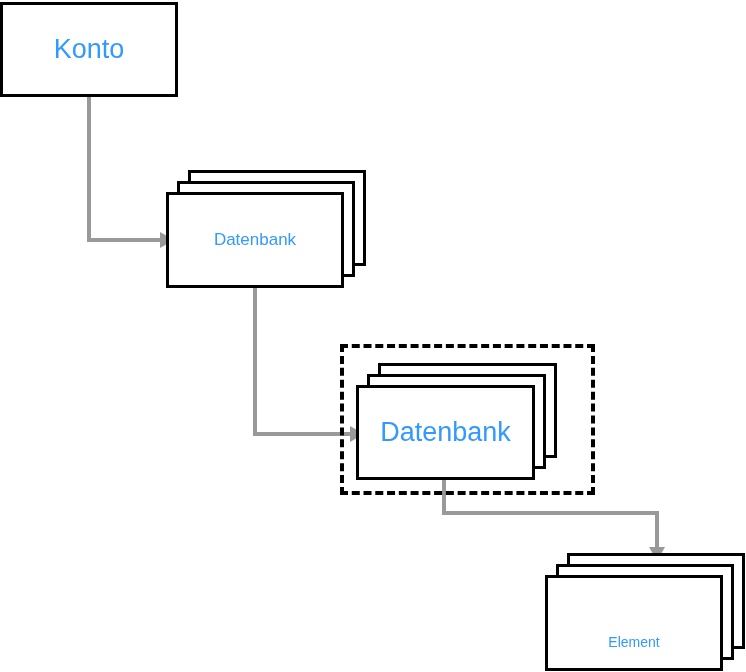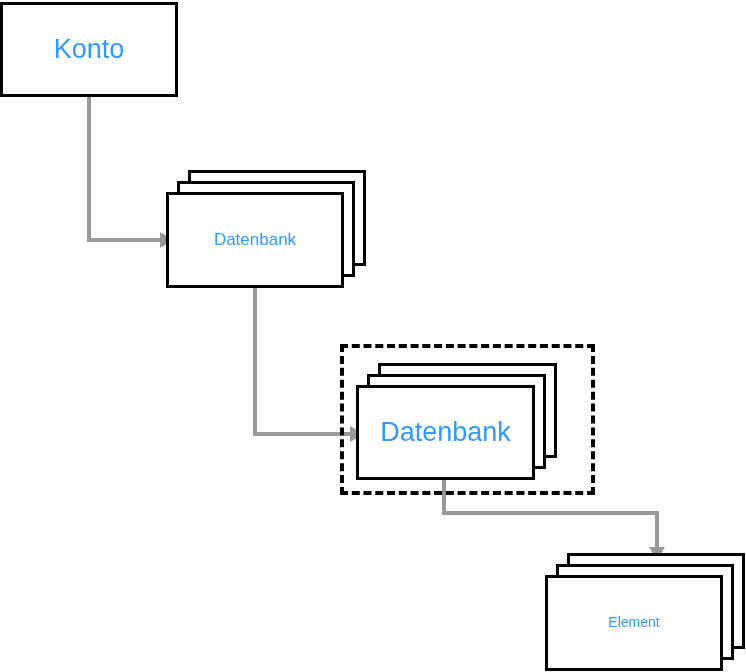--- a/index.html
+++ b/index.html
@@ -115,17 +115,17 @@
     </div>
   </div>
 
   <div class="stack" id="node-element" style="left:545px; top:553px; width:200px; height:118px;">
 
     <div class="layer" style="left:22px; top:0px; width:178px; height:96px;"></div>
 
     <div class="layer" style="left:11px; top:11px; width:178px; height:96px;"></div>
 
     <div class="layer" style="left:0px; top:22px; width:178px; height:96px;">
-      <div class="box-label" style="font-size:14px;">Element</div>
+      <div class="box-label" style="font-size:14px;margin-top:20px;">Element</div>
     </div>
   </div>
 
 </div>
 
 </body></html>

